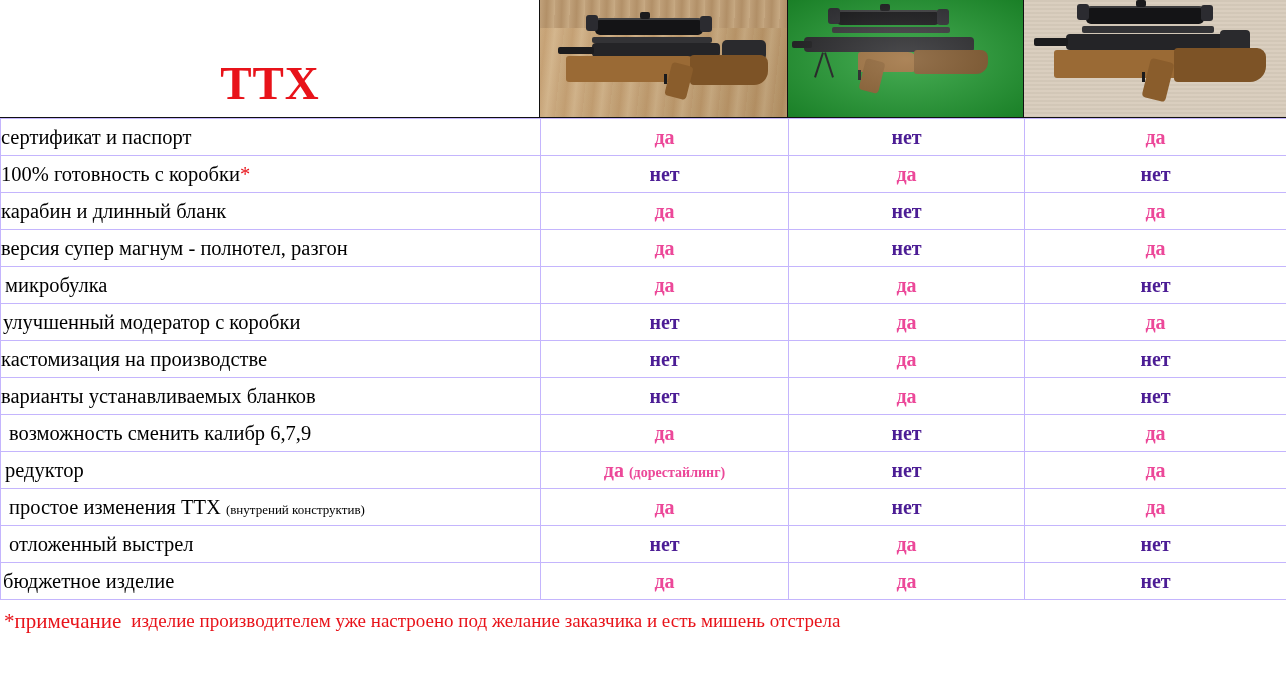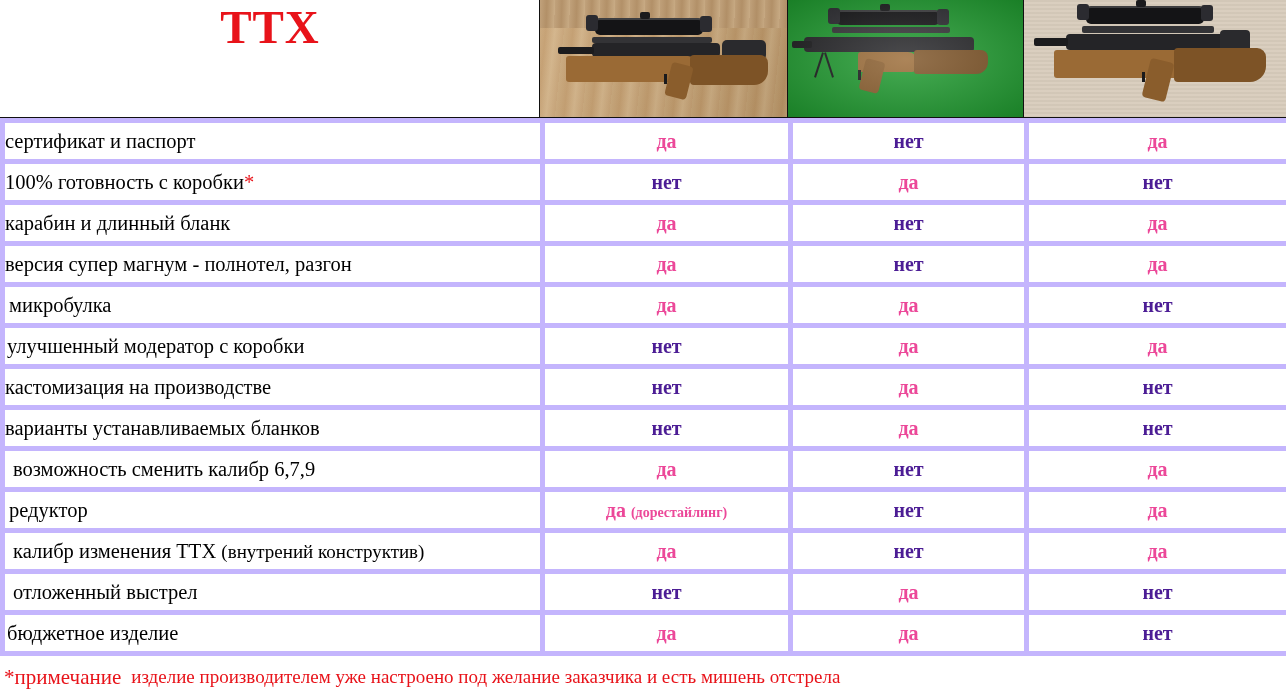--- a/index.html
+++ b/index.html
@@ -24,21 +24,21 @@
   
   .header {
     position: relative;
     height: 118px;
     display: flex;
     align-items: stretch;
   }
   .title-cell {
     width: 540px;
     display: flex;
-    align-items: flex-start;
+    align-items: flex-end;
     justify-content: center;
     padding-bottom: 8px;
     box-sizing: border-box;
   }
   .title {
     color: #e8131a;
     font-weight: bold;
     font-size: 47px;
     letter-spacing: 1px;
     font-family: "Liberation Serif", serif;
@@ -151,21 +151,21 @@
     border-collapse: collapse;
     width: 1286px;
     table-layout: fixed;
   }
   table.ttx col.c0 { width: 540px; }
   table.ttx col.c1 { width: 248px; }
   table.ttx col.c2 { width: 236px; }
   table.ttx col.c3 { width: 262px; }
 
   table.ttx td {
-    border: 5px solid #c4b5fd;
+    border: 1px solid #c4b5fd;
     padding: 0;
     height: 36px;
     vertical-align: middle;
   }
   td.label {
     font-size: 20.5px;
     padding-left: 8px;
     white-space: nowrap;
     overflow: hidden;
     font-family: "Liberation Serif", serif;
@@ -176,21 +176,21 @@
     font-size: 20px;
     font-family: "Liberation Serif", serif;
   }
   .yes { color: #ec4899; }
   .no  { color: #4c1d95; }
   .note-inline {
     font-size: 14px;
     font-weight: bold;
   }
   .sub {
-    font-size: 19px;
+    font-size: 13px;
     font-weight: normal;
   }
   .star { color: #e8131a; }
 
   
   .va-top    { vertical-align: top;    padding-top: 2px; }
   .va-bottom { vertical-align: bottom; padding-bottom: 2px; }
 
   
   .footer {
@@ -398,21 +398,21 @@
         <td class="val">
           <span class="yes">да</span>
           <span class="yes note-inline">(дорестайлинг)</span>
         </td>
         <td class="val"><span class="no">нет</span></td>
         <td class="val va-bottom"><span class="yes">да</span></td>
       </tr>
 
       <tr>
         <td class="label" style="padding-left:8px;">
-          <span>калибр изменения ТТХ</span>
+          <span>простое изменения ТТХ</span>
           <span class="sub">(внутрений конструктив)</span>
         </td>
         <td class="val va-top"><span class="yes">да</span></td>
         <td class="val va-bottom"><span class="no">нет</span></td>
         <td class="val va-top"><span class="yes">да</span></td>
       </tr>
 
       <tr>
         <td class="label" style="padding-left:8px;">
           <span>отложенный      выстрел</span>

